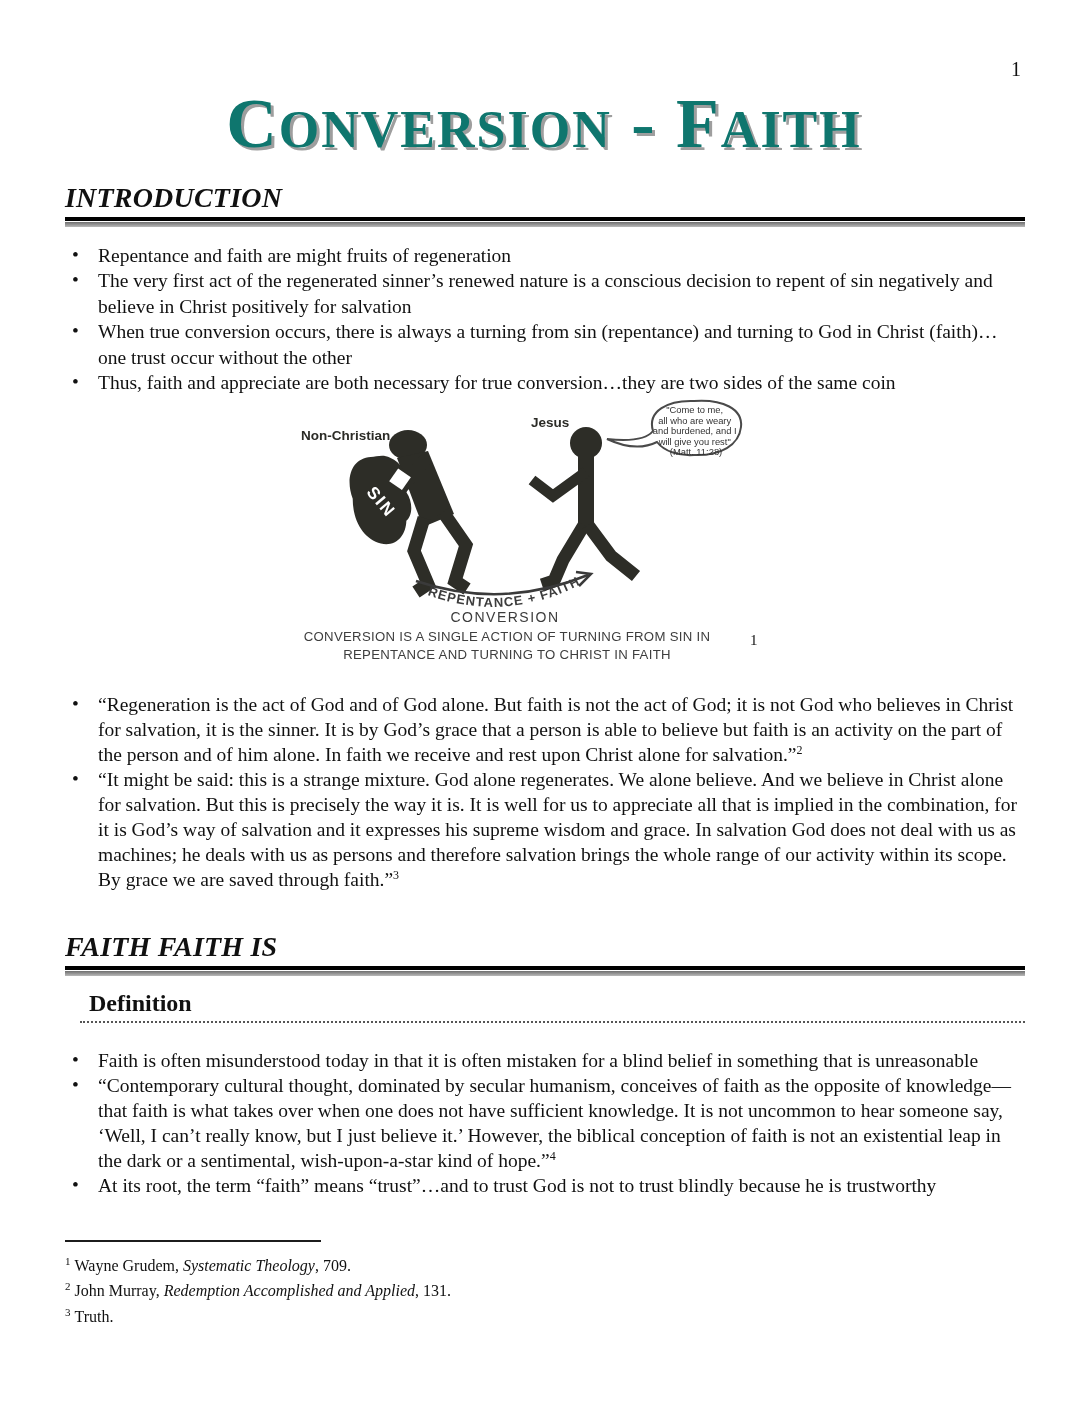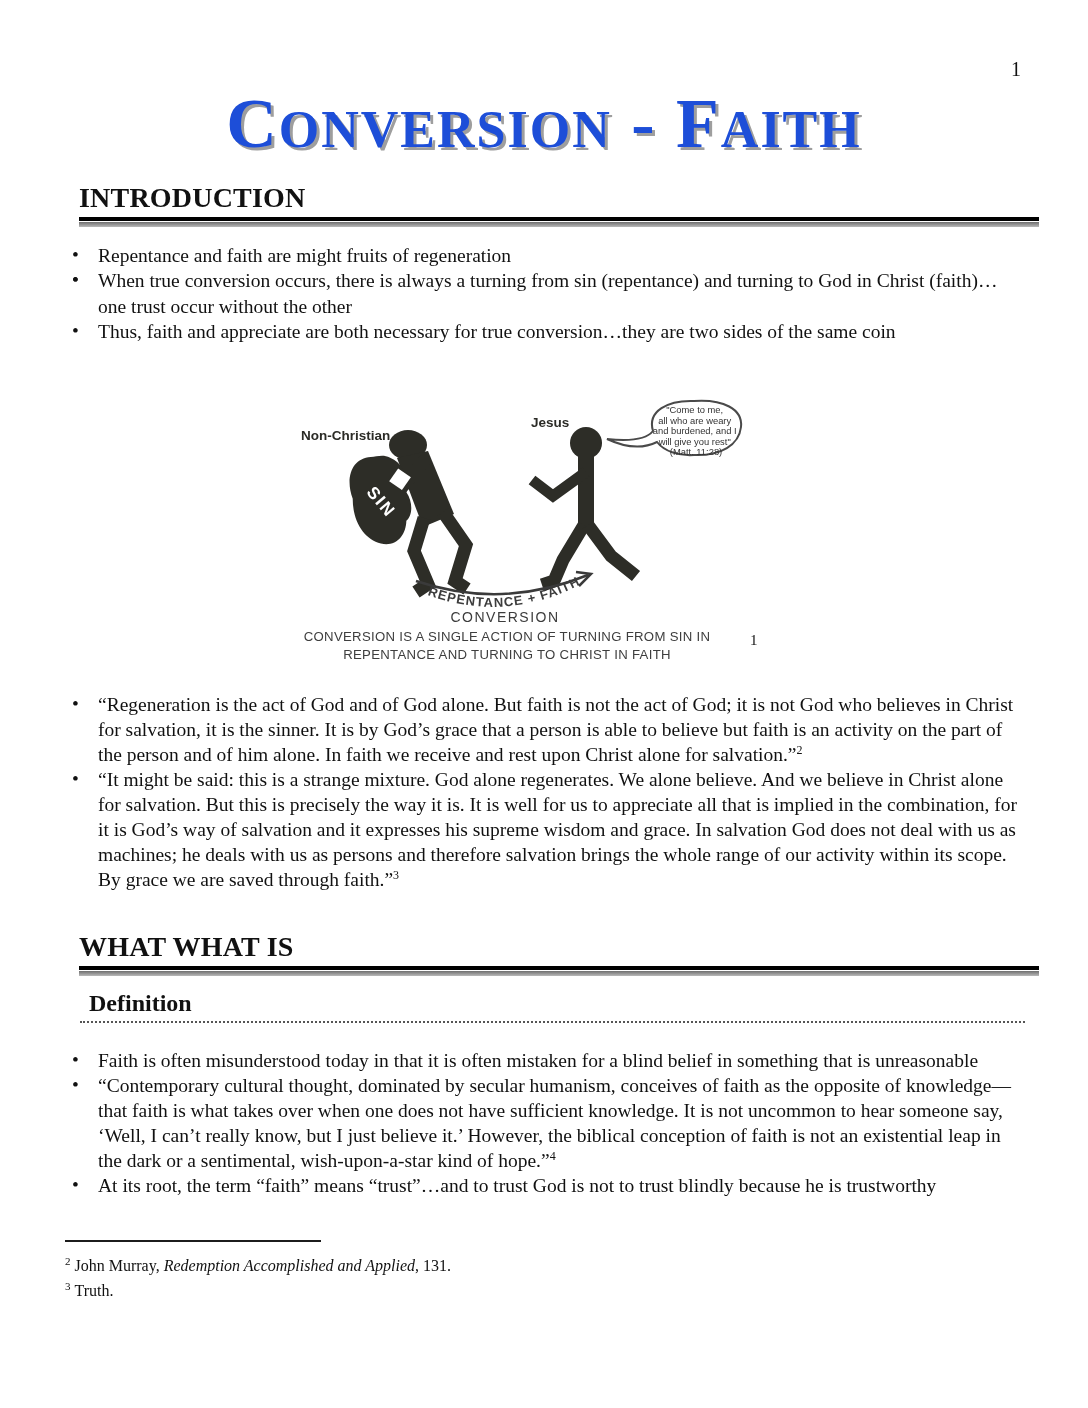--- a/index.html
+++ b/index.html
@@ -12,26 +12,26 @@
     font-family:"Liberation Serif", serif;
     overflow:hidden;
   }
   .pagenum{
     position:absolute;top:58px;left:1011px;
     font-size:20px;
   }
   .title{
     position:absolute;top:84px;left:0;width:100%;
     text-align:center;font-weight:bold;letter-spacing:2px;
-    color:#1d4ed8;text-shadow:3px 3px 0 #9e9e9e;
+    color:#0f766e;text-shadow:3px 3px 0 #9e9e9e;
     margin:0;white-space:nowrap;
   }
   .tbig{font-size:70px;}
   .tsm{font-size:52px;}
-  .sec{position:absolute;left:79px;width:960px;}
+  .sec{position:absolute;left:65px;width:960px;font-style:italic;}
   .h-major{font-size:28px;font-weight:bold;margin:0;letter-spacing:.2px;}
   .rule2{margin-top:3px;}
   .rb{height:4px;background:#000;}
   .rg{height:5px;background:linear-gradient(#6e6e6e,#b9b9b9);margin-top:1px;}
   .blist{
     position:absolute;left:65px;width:960px;
     margin:0;padding:0;list-style:none;
     font-size:19.5px;line-height:25.4px;
   }
   .blist li{position:relative;padding-left:33px;margin:0;}
@@ -65,21 +65,21 @@
   <section class="sec" style="top:182px">
     <h2 class="h-major">INTRODUCTION</h2>
     <div class="rule2">
         <div class="rb"></div>
         <div class="rg"></div>
       </div>
   </section>
 
   <ul class="blist" style="top:243px">
     <li><span class="blt">•</span><span>Repentance and faith are might fruits of regeneration</span></li>
-    <li><span class="blt">•</span></li>
+    <li><span class="blt">•</span><span>The very first act of the regenerated sinner’s renewed nature is a conscious decision to repent of sin negatively and believe in Christ positively for salvation</span></li>
     <li><span class="blt">•</span><span>When true conversion occurs, there is always a turning from sin (repentance) and turning to God in Christ (faith)…one trust occur without the other</span></li>
     <li><span class="blt">•</span><span>Thus, faith and appreciate are both necessary for true conversion…they are two sides of the same coin</span></li>
   </ul>
 
   <svg class="fig" viewBox="0 0 480 266" xmlns="http://www.w3.org/2000/svg">
 
     <g fill="#2d2d27" stroke="none">
       <text class="figlabel" x="16" y="42">Non-Christian</text>
       <ellipse cx="123" cy="47" rx="19" ry="15"></ellipse>
       <path d="M 112,60 L 143,53 L 169,116 L 138,129 Z"></path>
@@ -127,37 +127,38 @@
     </g>
   </svg>
   <span class="figref">1</span>
 
   <ul class="blist" style="top:692px;line-height:25px">
     <li><span class="blt">•</span><span>“Regeneration is the act of God and of God alone. But faith is not the act of God; it is not God who believes in Christ for salvation, it is the sinner. It is by God’s grace that a person is able to believe but faith is an activity on the part of the person and of him alone. In faith we receive and rest upon Christ alone for salvation.”</span><sup class="fnref">2</sup></li>
     <li><span class="blt">•</span><span>“It might be said: this is a strange mixture. God alone regenerates. We alone believe. And we believe in Christ alone for salvation. But this is precisely the way it is. It is well for us to appreciate all that is implied in the combination, for it is God’s way of salvation and it expresses his supreme wisdom and grace. In salvation God does not deal with us as machines; he deals with us as persons and therefore salvation brings the whole range of our activity within its scope. By grace we are saved through faith.”</span><sup class="fnref">3</sup></li>
   </ul>
 
   <section class="sec" style="top:931px">
-    <h2 class="h-major">WHAT WHAT IS</h2>
+    <h2 class="h-major">FAITH FAITH IS</h2>
     <div class="rule2">
         <div class="rb"></div>
         <div class="rg"></div>
       </div>
   </section>
 
   <section class="defsec" style="top:990px">
     <h3 class="h-sub">Definition</h3>
     <div class="dotrule"></div>
   </section>
 
   <ul class="blist" style="top:1048px;line-height:25px">
     <li><span class="blt">•</span><span>Faith is often misunderstood today in that it is often mistaken for a blind belief in something that is unreasonable</span><sup class="fnref"></sup></li>
     <li><span class="blt">•</span><span>“Contemporary cultural thought, dominated by secular humanism, conceives of faith as the opposite of knowledge—that faith is what takes over when one does not have sufficient knowledge. It is not uncommon to hear someone say, ‘Well, I can’t really know, but I just believe it.’ However, the biblical conception of faith is not an existential leap in the dark or a sentimental, wish-upon-a-star kind of hope.”</span><sup class="fnref">4</sup></li>
     <li><span class="blt">•</span><span>At its root, the term “faith” means “trust”…and to trust God is not to trust blindly because he is trustworthy</span><sup class="fnref"></sup></li>
   </ul>
 
   <div class="footnotes" style="top:1240px">
     <div class="fnrule"></div>
+    <div class="fn"><sup>1</sup><span>Wayne Grudem, </span><i>Systematic Theology</i><span>, 709.</span></div>
     <div class="fn"><sup>2</sup><span>John Murray, </span><i>Redemption Accomplished and Applied</i><span>, 131.</span></div>
     <div class="fn"><sup>3</sup><span>Truth.</span><i></i><span></span></div>
   </div>
 
 </div>
 
 </body></html>

